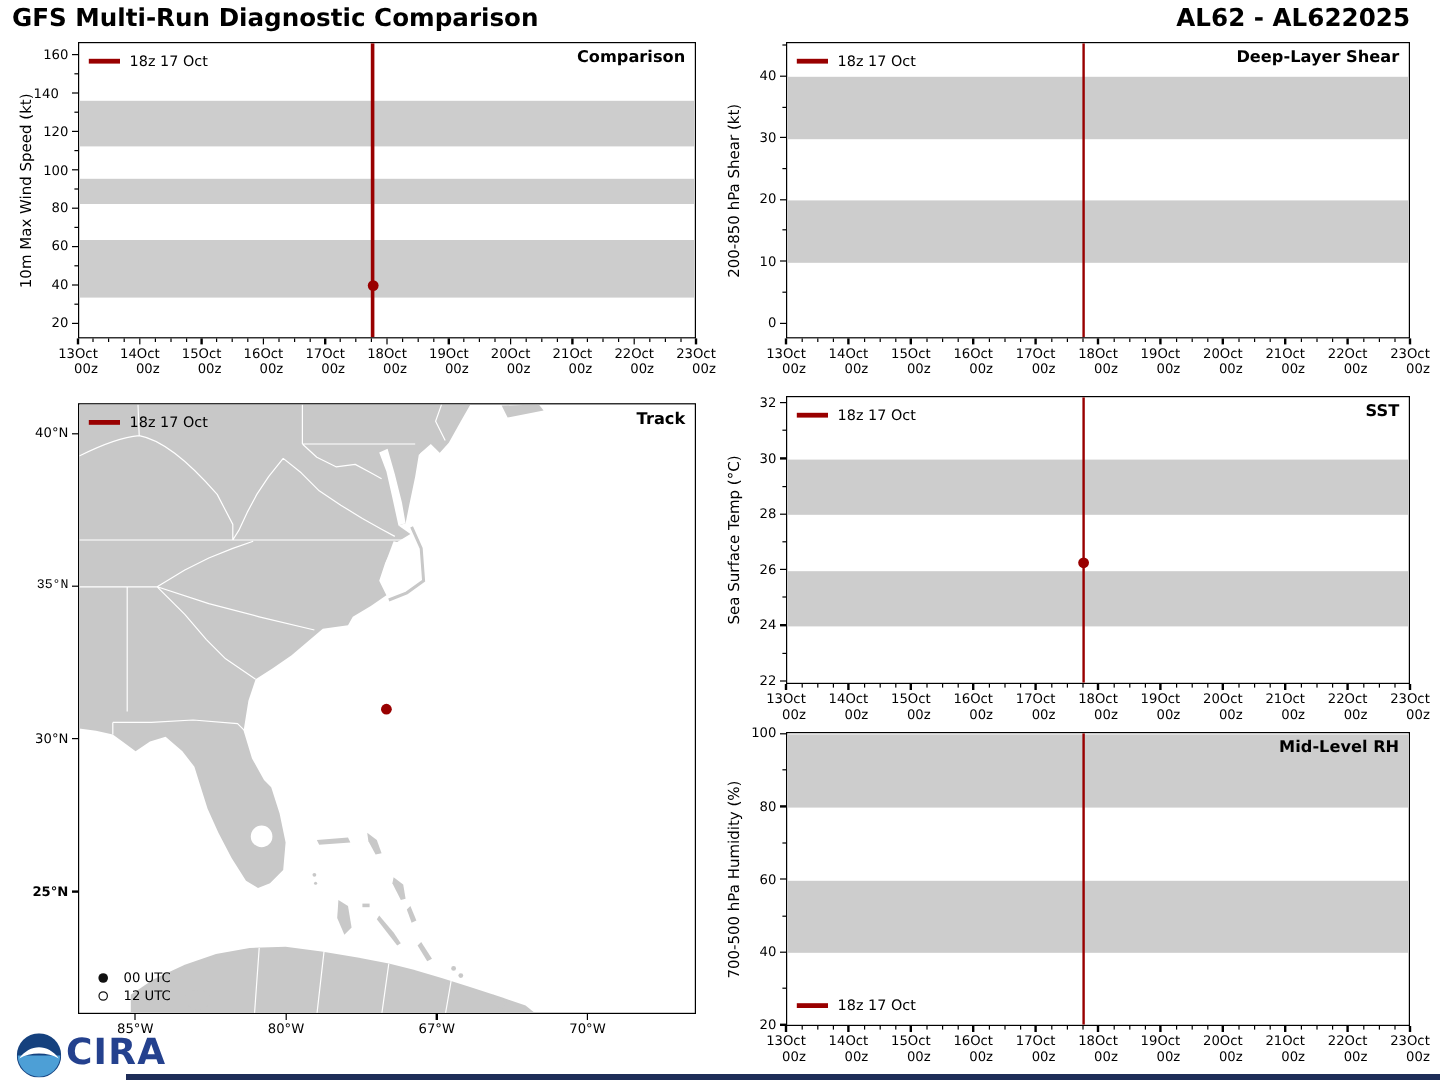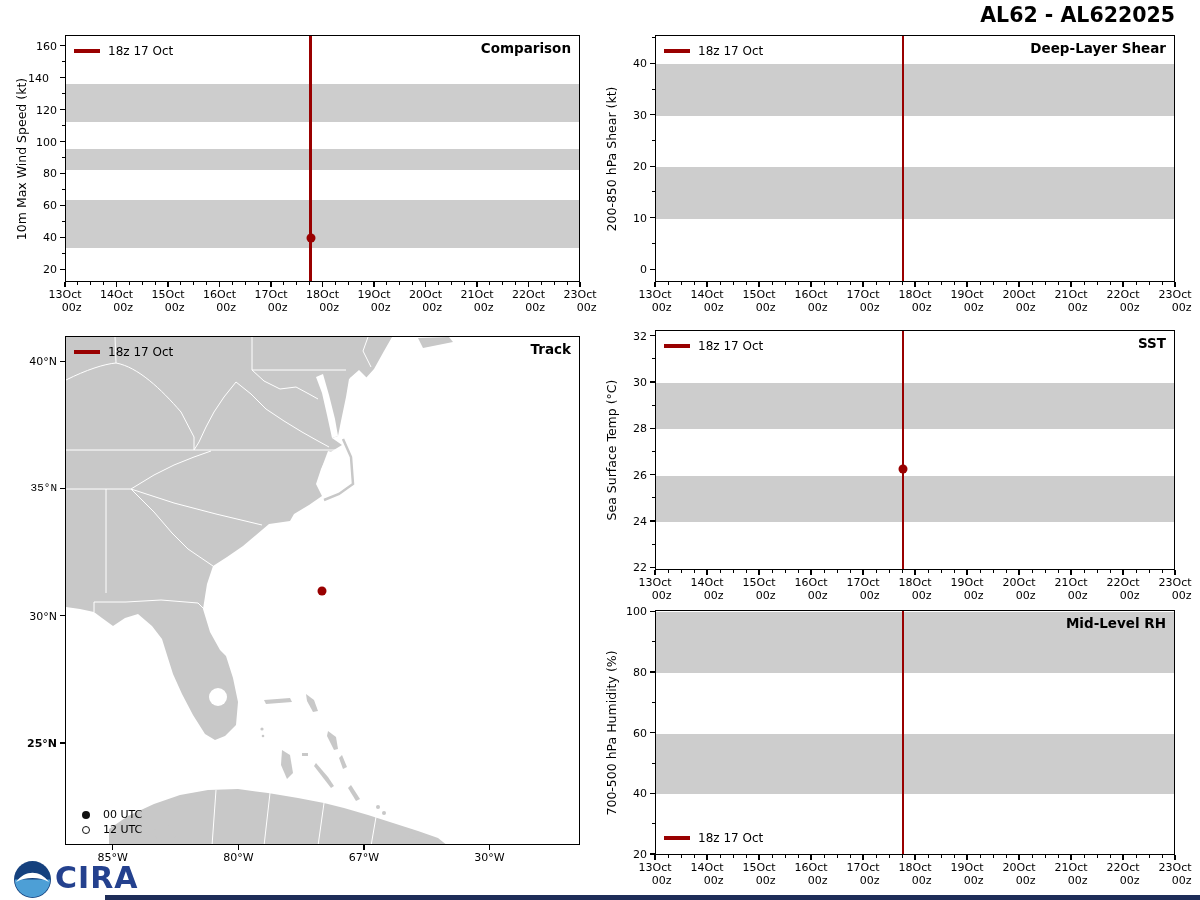--- a/index.html
+++ b/index.html
@@ -26,20 +26,21 @@
   .mk.filled{background:#111;}
   .mk.open{background:#fff;border:1.5px solid #111;}
   #map-plot svg{position:absolute;left:0;top:0;}
   #cira-logo{font-size:30px;font-weight:bold;color:#24418e;letter-spacing:1px;line-height:34px;}
   #footer-bar{background:#1e2d58;}
 </style>
 </head>
 <body>
 
 <div id="fig">
+  <div class="title" id="title-left">GFS Multi-Run Diagnostic Comparison</div>
   <div class="title" id="title-right">AL62 - AL622025</div>
 
   <div class="plot" id="map-plot" style="left:65px;top:336px;width:515px;height:509px;">
     <svg viewBox="0 0 515 509" width="515" height="509">
 
       <path fill="#c8c8c8" stroke="none" d="M0,0 L326,0 L318,14 L308,32 L299,42 L293,34 L283,42 L280,60 L275,84 L272,99 L266,101
            L276,108 L263,116 L255,132 L250,147 L256,159 L243,168 L228,177 L224,184 L203,187
            L177,209 L161,220 L147,229 L141,247 L137,272 L144,295 L154,313 L160,319 L167,341
            L172,365 L170,388 L159,399 L149,403 L139,397 L127,378 L116,357 L107,337 L101,318
            L96,302 L86,289 L72,277 L59,281 L47,289 L36,281 L28,275 L14,272 L0,270 Z"></path>
@@ -572,14 +573,14 @@
     <div class="ytlab" style="left: 15px; top: 615.696px;">30°N</div>
     <div class="tick" style="left: 59.5px; top: 742.346px; width: 5.5px; height: 1.2px;"></div>
     <div class="ytlab" style="left: 15px; top: 742.946px; font-weight: bold;">25°N</div>
     <div class="tick" style="left: 112.132px; top: 845px; width: 1.2px; height: 4.5px;"></div>
     <div class="xtlab" style="left: 112.732px; top: 851px;">85°W</div>
     <div class="tick" style="left: 237.741px; top: 845px; width: 1.2px; height: 4.5px;"></div>
     <div class="xtlab" style="left: 238.341px; top: 851px;">80°W</div>
     <div class="tick" style="left: 363.351px; top: 845px; width: 1.2px; height: 4.5px;"></div>
     <div class="xtlab" style="left: 363.951px; top: 851px;">67°W</div>
     <div class="tick" style="left: 488.961px; top: 845px; width: 1.2px; height: 4.5px;"></div>
-    <div class="xtlab" style="left: 489.561px; top: 851px;">30°W</div>
+    <div class="xtlab" style="left: 489.561px; top: 851px;">70°W</div>
   </div>
 
 </body></html>

